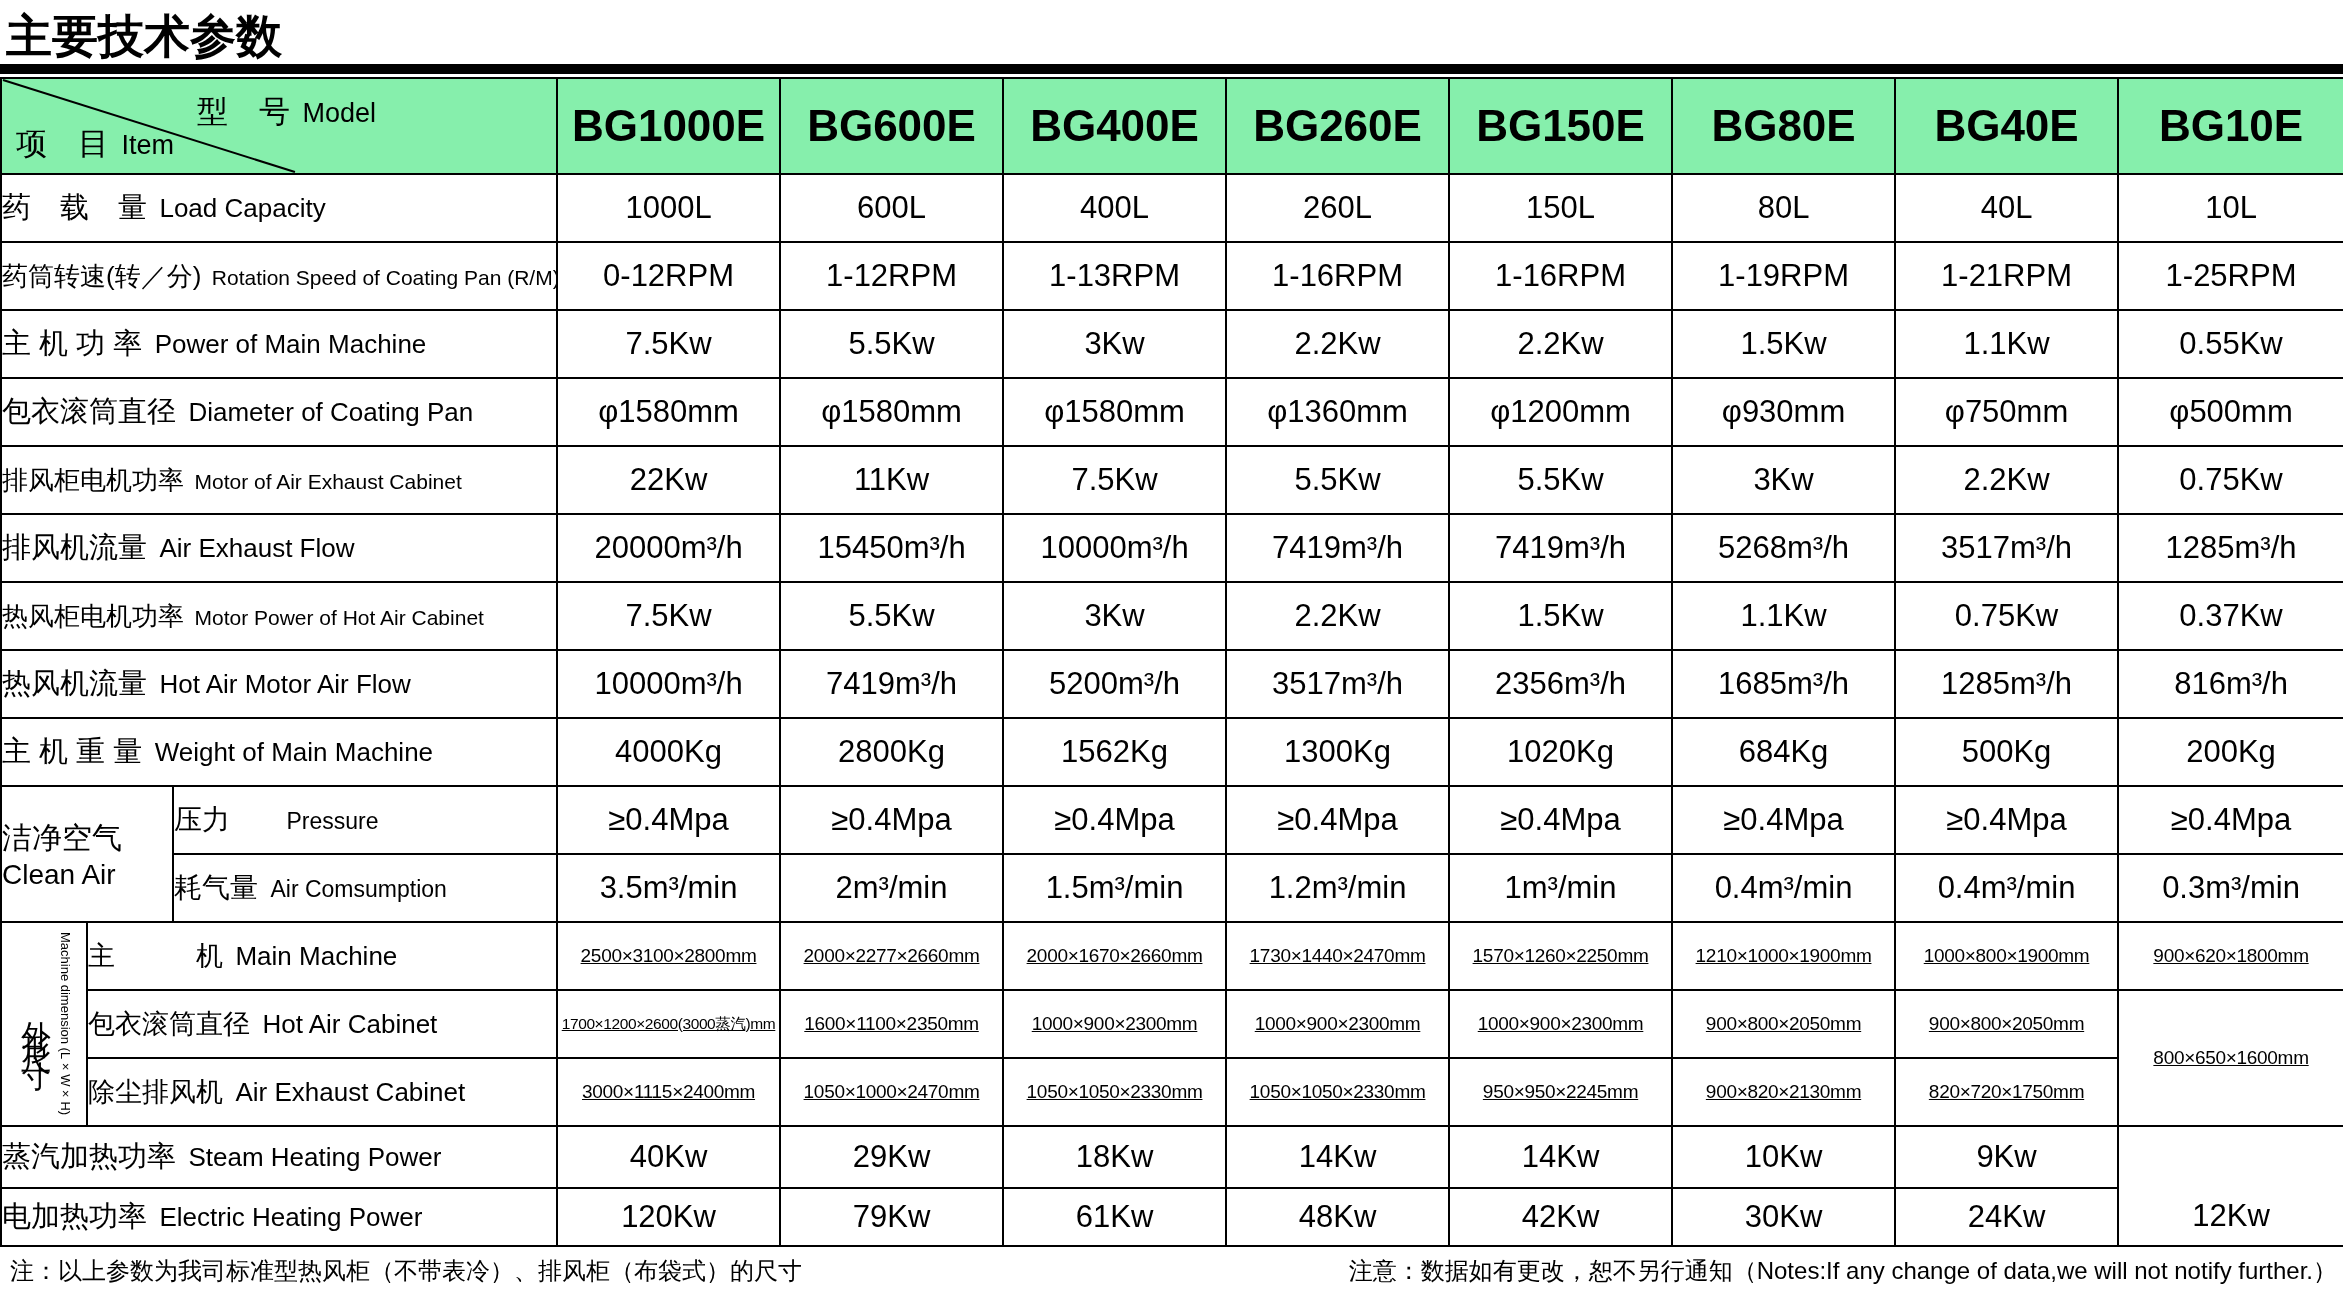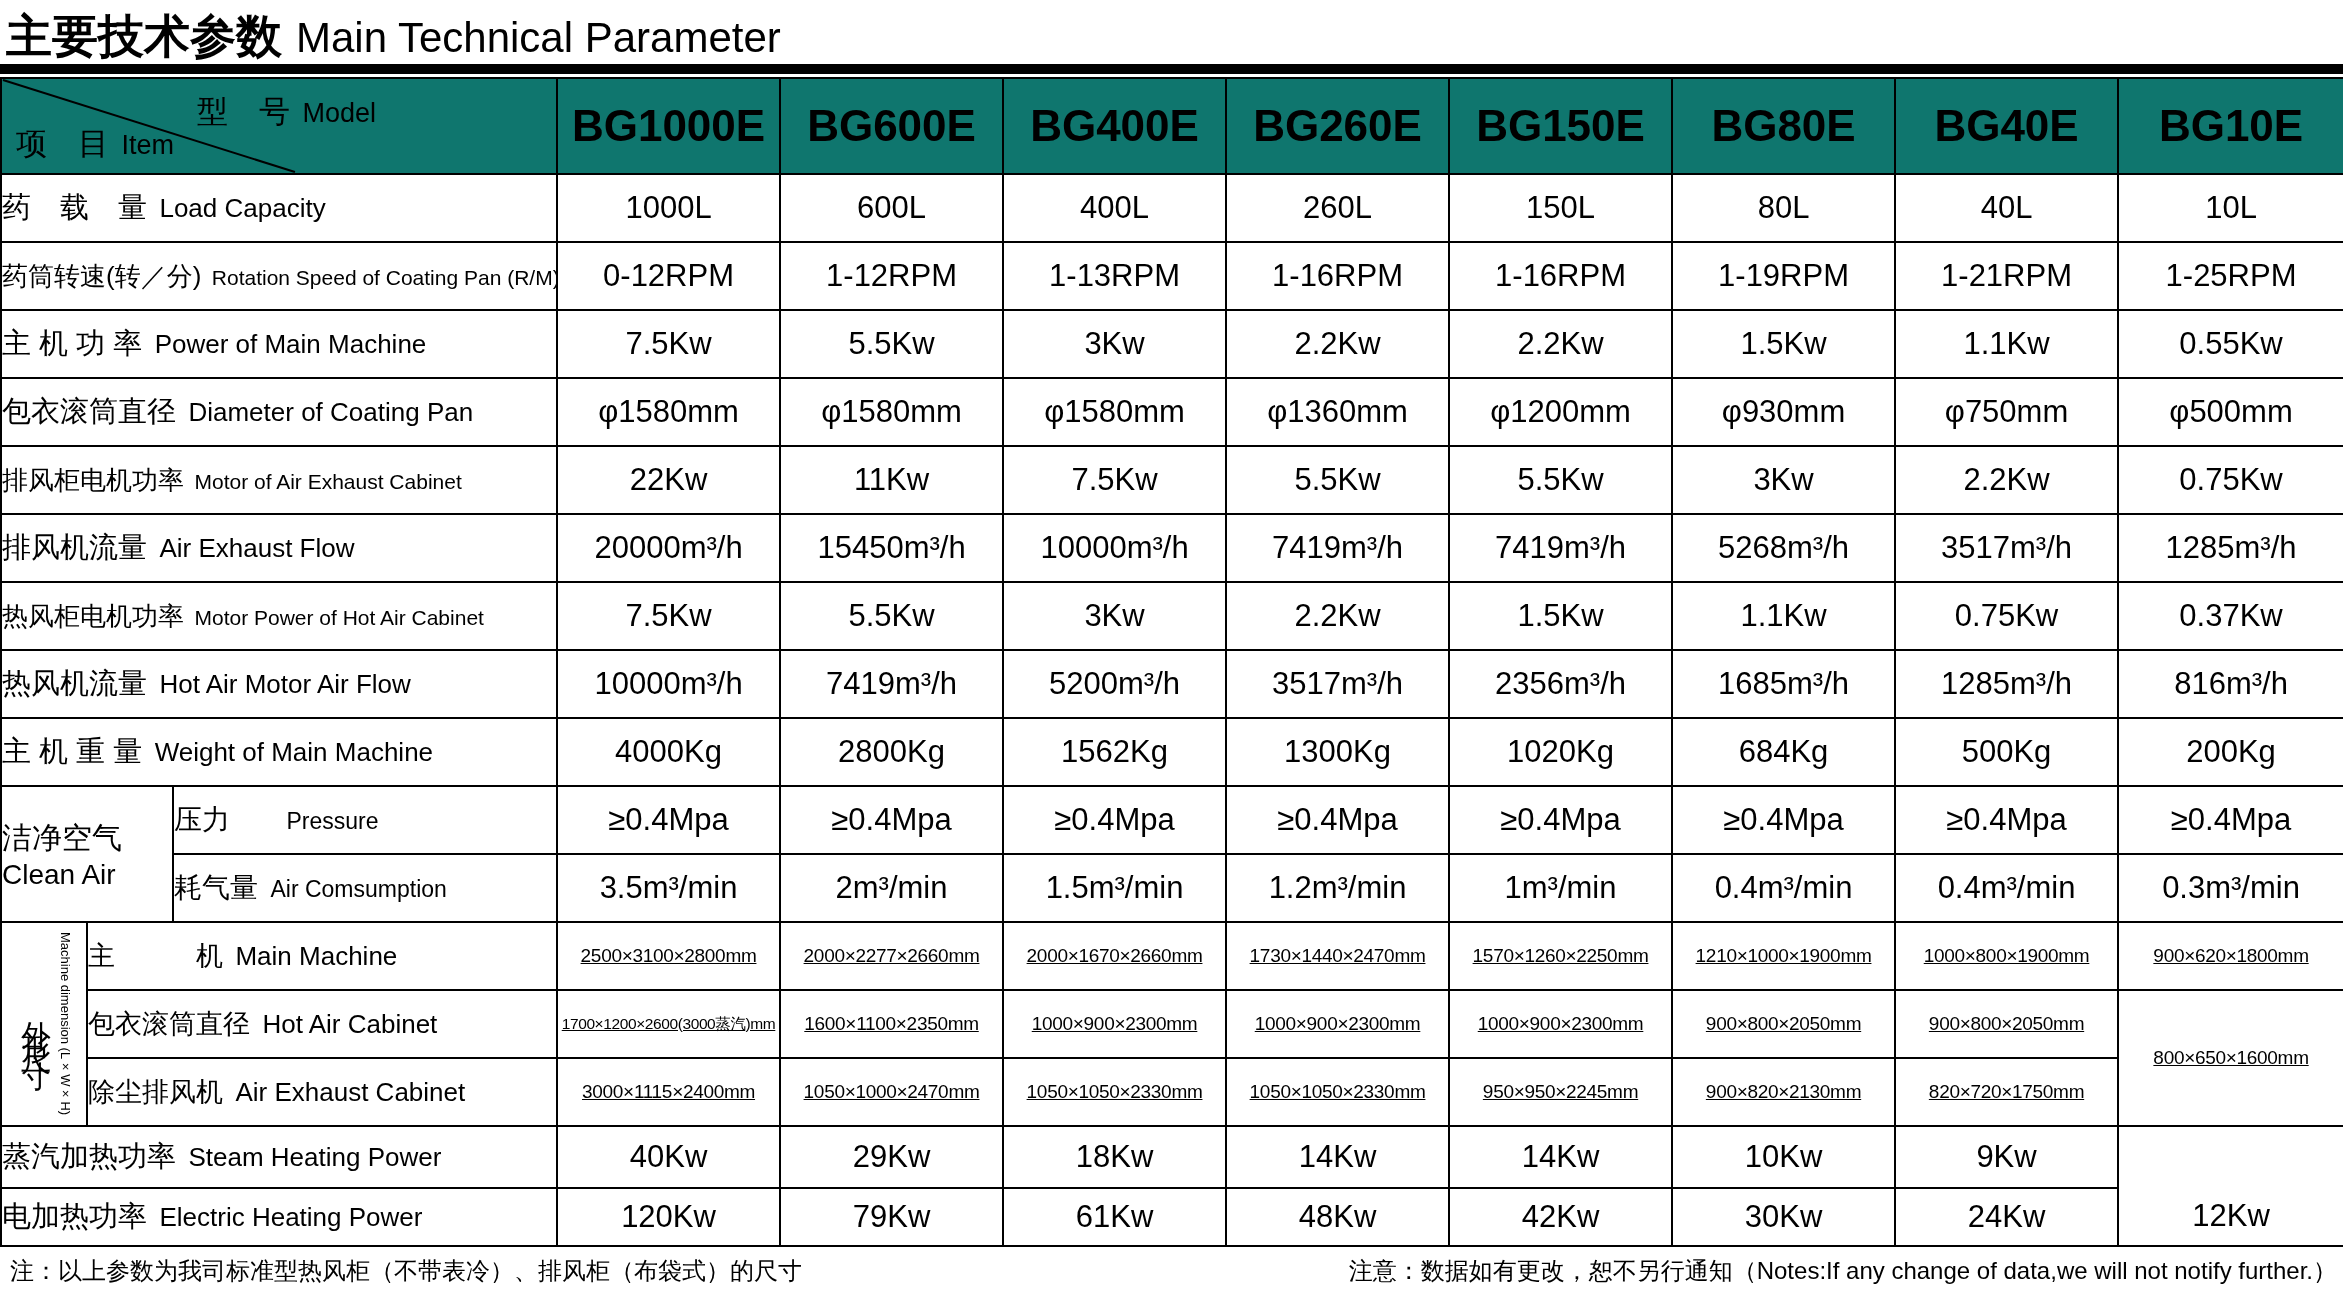--- a/index.html
+++ b/index.html
@@ -13,21 +13,21 @@
   .title-en{font-size:42px;font-weight:normal;line-height:1.15;}
   .thick-rule{height:10px;background:#000;width:2343px;}
   
   table.params{border-collapse:collapse;table-layout:fixed;width:2343px;margin-top:3px;}
   table.params td{border:2px solid #000;vertical-align:middle;padding:0;overflow:hidden;}
   tr.r-head{height:96px;}
   tr.r-std{height:68px;}
   tr.r-steam{height:62px;}
   tr.r-elec{height:58px;}
   
-  .hdr{background:#0f766e;}
+  .hdr{background:#86efac;}
   td.model-cell{font-size:44px;font-weight:bold;text-align:center;letter-spacing:0px;}
   td.diag{position:relative;}
   td.diag svg{position:absolute;left:0;top:0;width:100%;height:100%;}
   .model-lab{position:absolute;left:195px;top:12px;white-space:nowrap;}
   .item-lab{position:absolute;left:14px;bottom:8px;white-space:nowrap;}
   .axis-zh{font-size:31px;}
   .axis-en{font-size:27px;margin-left:8px;}
   
   td.label,td.sublabel{padding-left:13px;white-space:nowrap;}
   td.label .zh{font-size:29px;}
@@ -56,21 +56,20 @@
   .notes{display:flex;justify-content:space-between;align-items:flex-start;
          padding:8px 6px 0 10px;font-size:24px;white-space:nowrap;gap:48px;}
 </style>
 </head>
 <body>
 
 <div class="page">
 
   <div class="title-bar">
     <span class="title-zh">主要技术参数</span>
-    <span class="title-en">Main Technical Parameter</span>
   </div>
   <div class="thick-rule"></div>
 
   <table class="params">
     <colgroup>
       <col style="width:86px">
         <col style="width:86px">
         <col style="width:384px">
       <col style="width:223px">
         <col style="width:223px">

